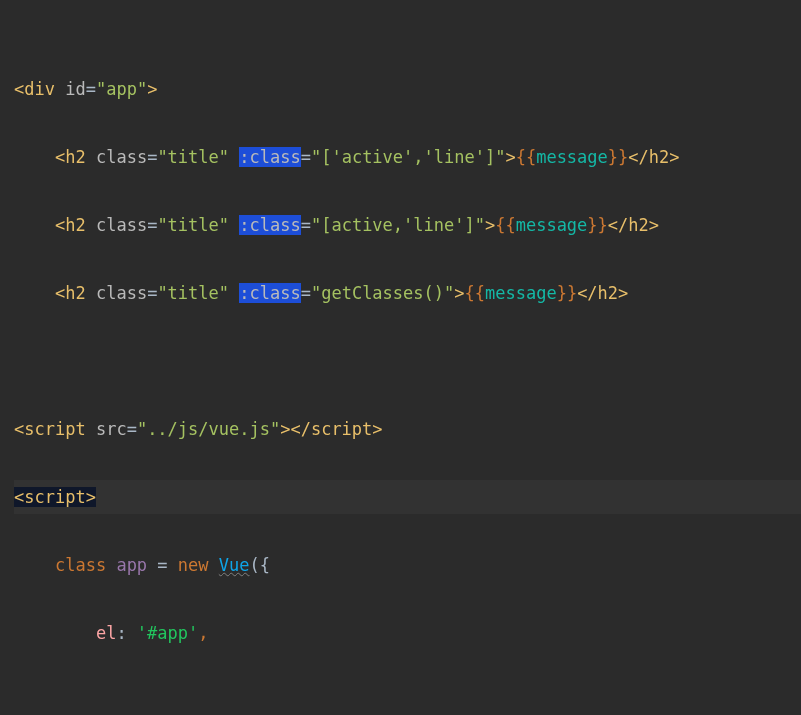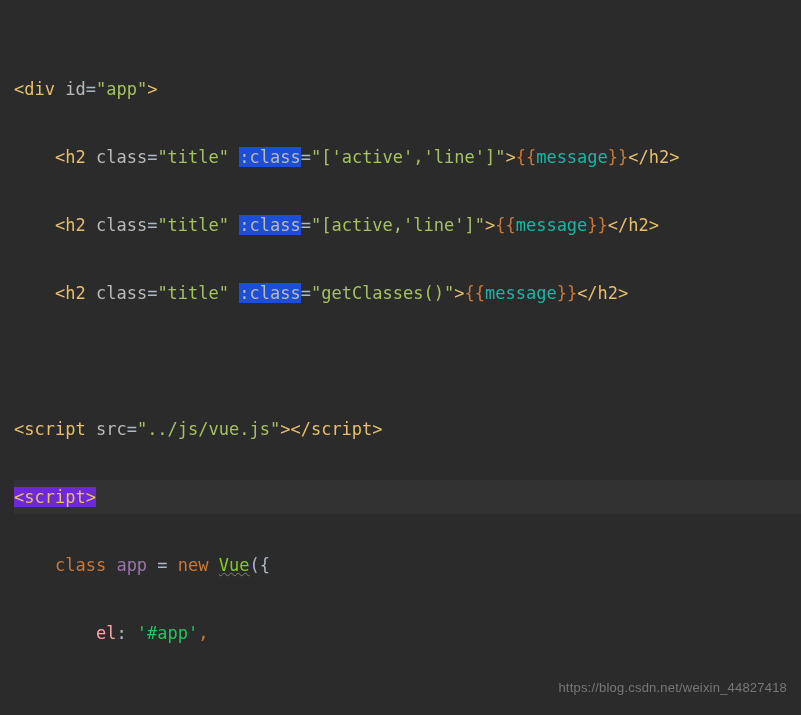--- a/index.html
+++ b/index.html
@@ -13,31 +13,31 @@
   
   .bracket{color:#e8bf6a}   
   .tag{color:#e8bf6a}       
   .attr{color:#bababa}      
   .eq{color:#a9b7c6}
   .str{color:#a5c261}       
   .mustache{color:#cc7832}  
   .varm{color:#14b8a6}      
   .kw{color:#cc7832}        
   .ital{color:#9876aa}  
-  .fn{color:#84cc16}        
+  .fn{color:#0ea5e9}        
   .prop{color:#fca5a5}      
   .jsstr{color:#22c55e}     
   .punct{color:#a9b7c6}
   .paren{color:#a9b7c6}
   .comma{color:#cc7832}
   .under{text-decoration:underline wavy #808080;text-decoration-thickness:1px}
 
   
   .box-y{background:#1d4ed8}   
-  .box-g{background:#6d28d9}   
+  .box-g{background:#0f172a}   
 
   .watermark{position:absolute;bottom:10px;right:14px;font-size:13px;color:#777;font-family:Arial,sans-serif;letter-spacing:.2px}
 </style>
 </head>
 <body>
 
 <div class="editor">
 
 <div class="line"><span class="bracket">&lt;</span><span class="tag">div</span><span> </span><span class="attr">id</span><span class="eq">=</span><span class="str">"app"</span><span class="bracket">&gt;</span></div>
 <div class="line"><span>    </span><span class="bracket">&lt;</span><span class="tag">h2</span><span> </span><span class="attr">class</span><span class="eq">=</span><span class="str">"title"</span><span> </span><span class="box-y"><span class="attr">:class</span></span><span class="eq">=</span><span class="str">"['active','line']"</span><span class="bracket">&gt;</span><span class="mustache">{{</span><span class="varm">message</span><span class="mustache">}}</span><span class="bracket">&lt;/</span><span class="tag">h2</span><span class="bracket">&gt;</span></div>
@@ -53,14 +53,13 @@
 
 
 
 
 
 
 
 
 
 
-<div class="watermark">https://blog.csdn.net/weixin_44827418</div>
 </div>
 
 </body></html>

